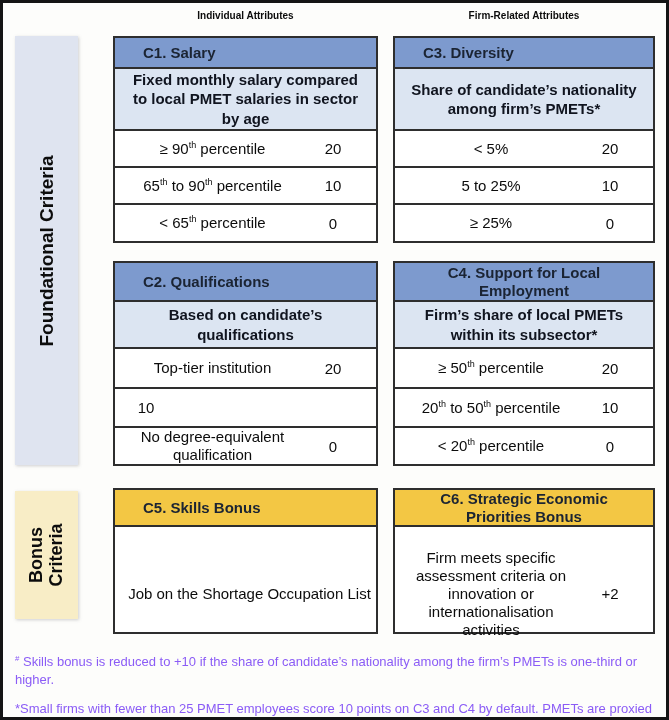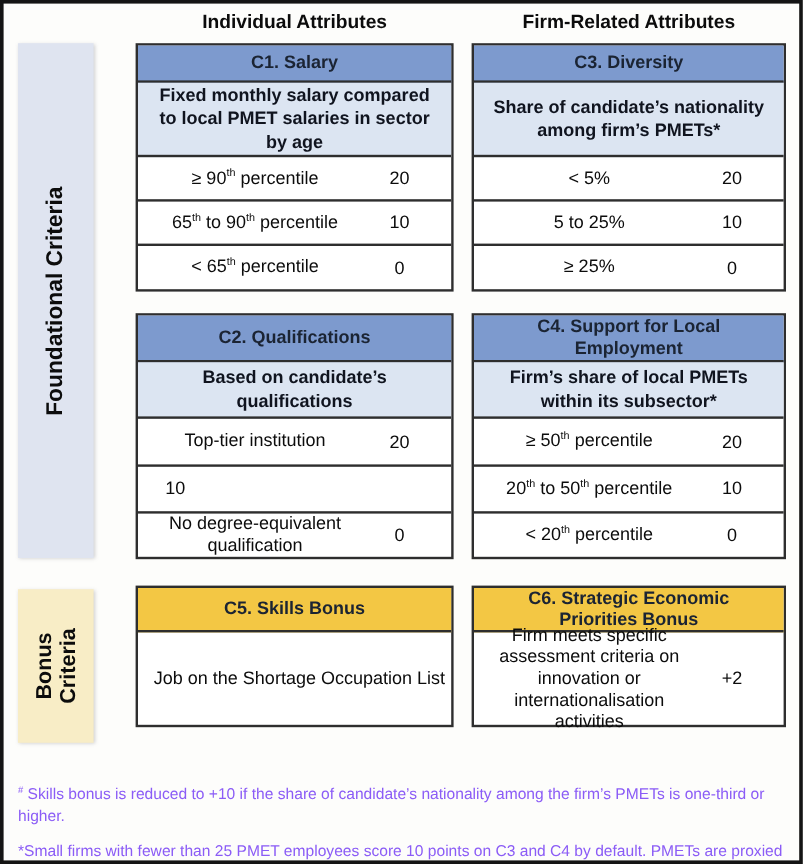--- a/index.html
+++ b/index.html
@@ -11,21 +11,21 @@
   #frame {
     position:relative; width:669px; height:720px;
     box-sizing:border-box; border:3px solid #141414;
     background:#fdfdfb; overflow:hidden;
   }
   sup { font-size:0.6em; vertical-align:super; line-height:0; }
 
   
   .col-head {
     position:absolute; top:7px; text-align:center;
-    font-weight:bold; font-size:16px; color:#0c0c0c;
+    font-weight:bold; font-size:10px; color:#0c0c0c;
   }
   #col-head-left  { left:110px; width:265px; }
   #col-head-right { left:390px; width:262px; }
 
   
   .sidebar {
     position:absolute; left:12px; width:63px;
     box-shadow:1px 1px 3px rgba(120,120,130,0.35);
   }
   #sb-foundational { top:33px;  height:429px; background:#dfe4f0; }
@@ -39,21 +39,21 @@
   #sb-bonus .rot { font-size:18px; white-space:normal; text-align:center; line-height:1.1; width:80px; }
 
   
   .tbl {
     position:absolute; box-sizing:border-box;
     border:2px solid #2e2e2e; background:#ffffff;
     font-size:15px; color:#0c0c0c;
   }
   .tbl > div { box-sizing:border-box; }
   .title {
-    display:flex; align-items:center; justify-content:center;
+    display:flex; align-items:center; justify-content:flex-start;
     text-align:center; font-weight:bold; color:#1b2433;
     border-bottom:2px solid #2e2e2e; line-height:1.15; padding:1px 28px;
   }
   .blue .title   { background:#7d9ace; }
   .yellow .title { background:#f3c744; }
   .desc {
     display:flex; align-items:center; justify-content:center;
     text-align:center; font-weight:bold; color:#10141f;
     background:#dce5f2; border-bottom:2px solid #2e2e2e;
     line-height:1.3; padding:2px 12px;
@@ -78,21 +78,21 @@
   .t1 .title { height:31px; }
   .t1 .desc  { height:62px; }
   .t1 .row   { height:37px; }
   .t1 .row:last-child { height:36px; }
   .t2 .title { height:39px; }
   .t2 .desc  { height:47px; }
   .t2 .row   { height:40px; }
   .t2 .row + .row { height:39px; }
   .t2 .row:last-child { height:36px; }
   .t3 .title { height:37px; }
-  .t3 .row   { height:77px; }
+  .t3 .row   { height:77px;margin-top:28px; }
 
   
   .footnote {
     position:absolute; left:12px; width:648px;
     font-size:13px; line-height:1.35; color:#8b5cf6;
   }
   #fn1 { top:637px; }
   #fn2 { top:684px; }
 </style>
 </head>

